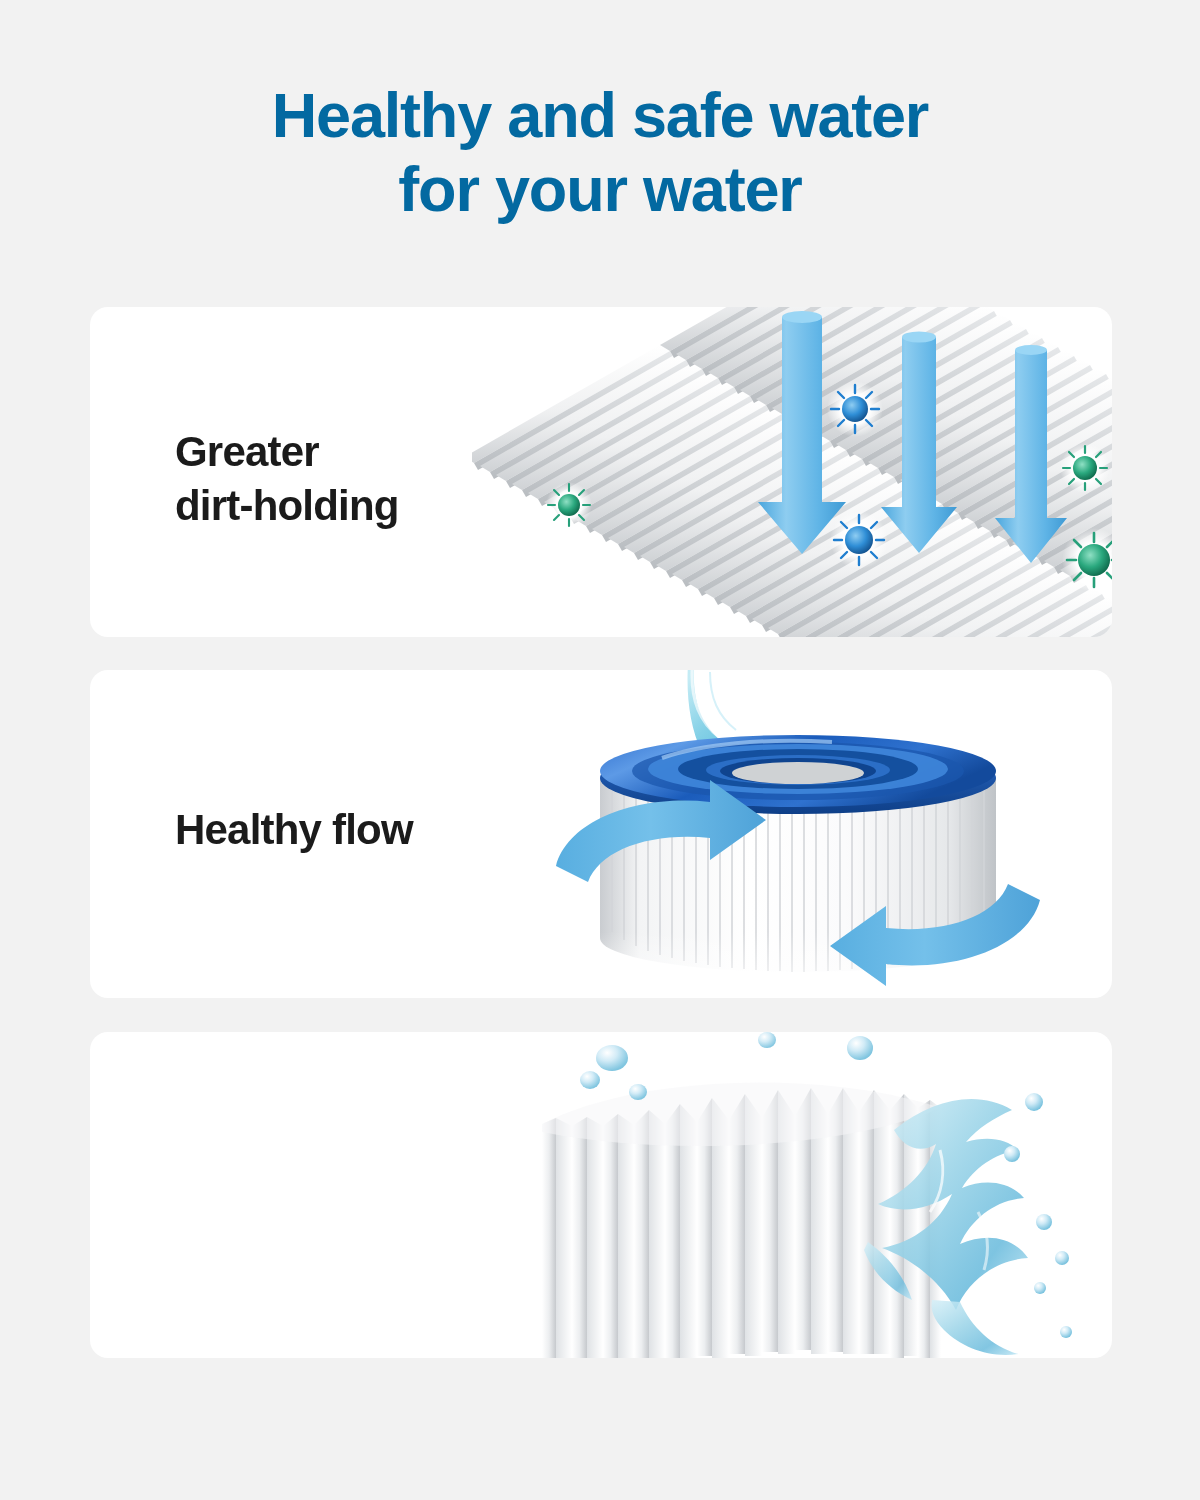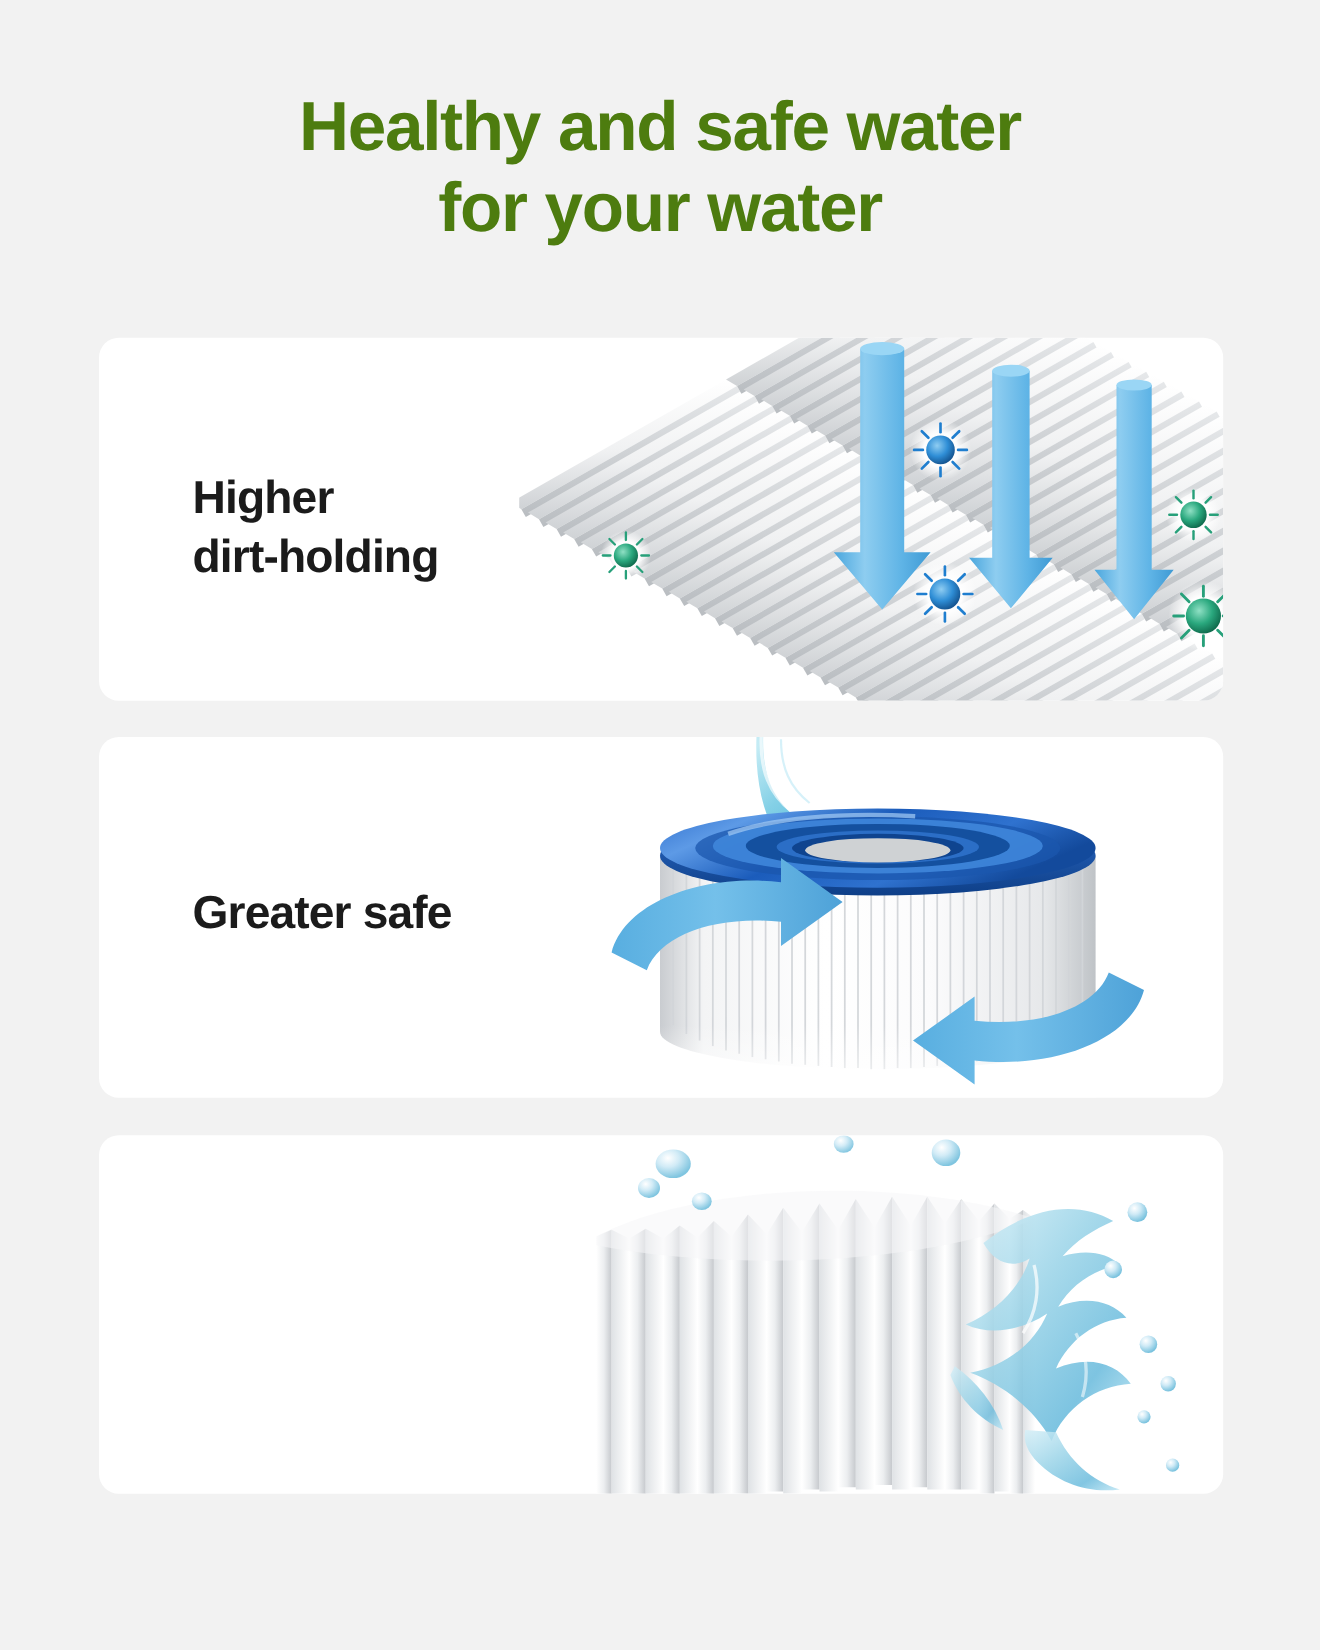--- a/index.html
+++ b/index.html
@@ -15,21 +15,21 @@
     position: relative;
   }
 
   
   .page-heading {
     position: absolute;
     left: 0;
     top: 78px;
     width: 1200px;
     text-align: center;
-    color: #4d7c0f;
+    color: #0369a1;
     font-size: 63px;
     font-weight: bold;
     line-height: 74px;
     letter-spacing: -1.2px;
   }
   .page-heading .hl {
     display: block;
   }
 
   
@@ -76,21 +76,21 @@
 </head>
 <body>
 
 <div class="page-heading">
   <span class="hl">Healthy and safe water</span>
   <span class="hl">for your water</span>
 </div>
 
 <div class="card" id="card-1">
 
-  <div class="card-label">Higher
+  <div class="card-label">Greater
 dirt-holding</div>
 
   <div class="card-art">
     <svg viewBox="0 0 640 330" preserveAspectRatio="xMidYMid slice" aria-hidden="true">
       <defs>
         <linearGradient id="pl1" x1="0" y1="0" x2="0" y2="1">
           <stop offset="0%" stop-color="#ffffff"></stop>
           <stop offset="55%" stop-color="#f0f1f2"></stop>
           <stop offset="100%" stop-color="#cfd2d5"></stop>
         </linearGradient>
@@ -277,21 +277,21 @@
       <g fill="url(#arrBlue)">
         <path d="M543,43 h32 v168 h20 l-36,45 l-36,-45 h20 z"></path>
         <ellipse cx="559" cy="43" rx="16" ry="5" fill="#9ad6f5"></ellipse>
       </g>
     </svg>
   </div>
 </div>
 
 <div class="card" id="card-2">
 
-  <div class="card-label">Greater safe</div>
+  <div class="card-label">Healthy flow</div>
 
   <div class="card-art">
     <svg viewBox="0 0 560 328" preserveAspectRatio="xMidYMid meet" aria-hidden="true">
       <defs>
         <linearGradient id="capG" x1="0" y1="0" x2="1" y2="0.4">
           <stop offset="0%" stop-color="#2f6fcd"></stop>
           <stop offset="22%" stop-color="#5d9ae6"></stop>
           <stop offset="48%" stop-color="#1b5cbb"></stop>
           <stop offset="76%" stop-color="#2f72cf"></stop>
           <stop offset="100%" stop-color="#134a9c"></stop>

